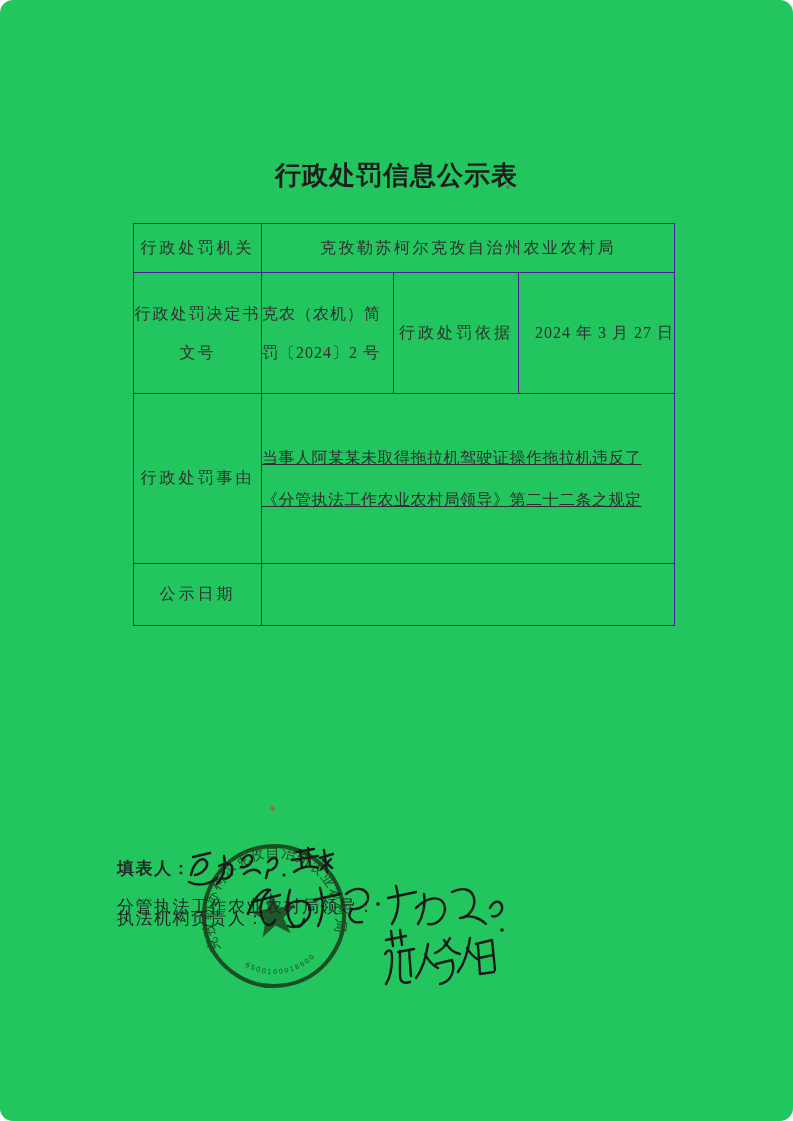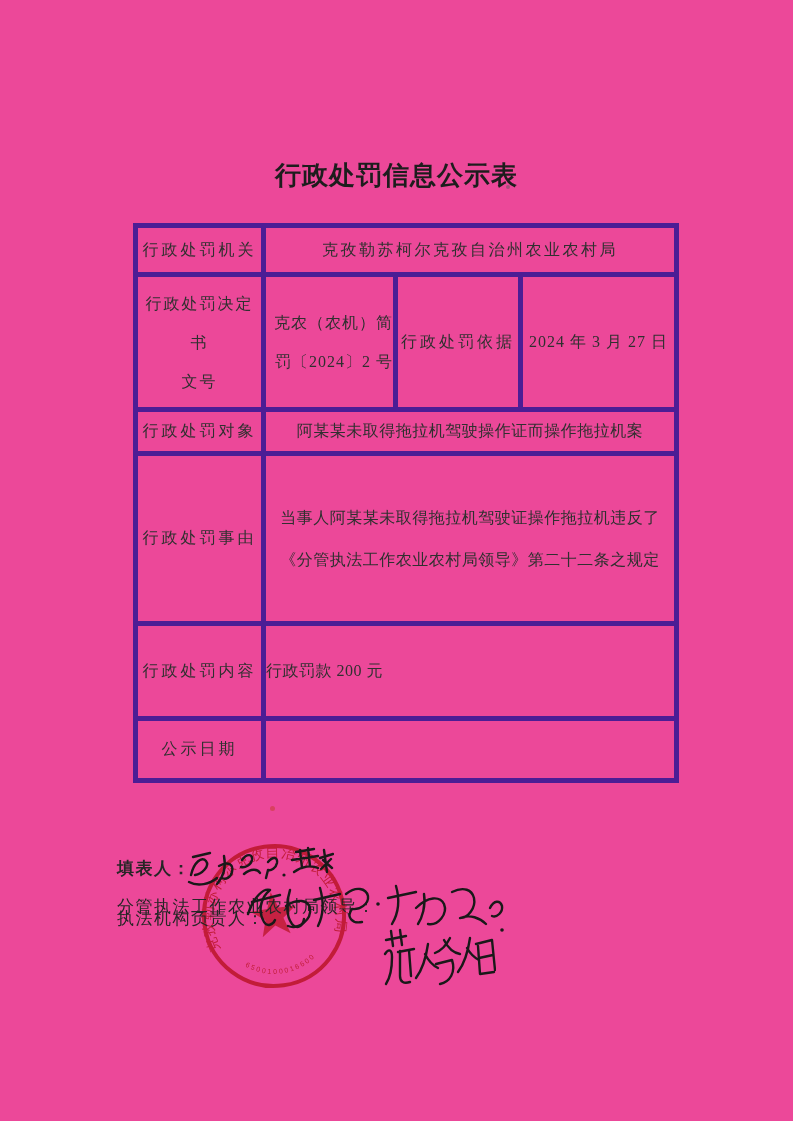--- a/index.html
+++ b/index.html
@@ -1,40 +1,40 @@
 <!DOCTYPE html>
 <html><head>
 <meta charset="utf-8">
 <style>
   html,body{margin:0;padding:0;background:#ffffff;}
   .page{
-    position:relative;width:793px;height:1121px;background:#ec4899;
-    font-family:"Liberation Serif", serif;color:#2e2e2e;overflow:hidden;
+    position:relative;width:793px;height:1121px;background:#22c55e;
+    font-family:"Liberation Serif", serif;color:#2e2e2e;overflow:hidden;border-radius:13px;
   }
   .doc-title{
     position:absolute;left:0;top:158px;width:793px;margin:0;
     text-align:center;font-size:26px;font-weight:bold;letter-spacing:1px;
     color:#1d1d1d;white-space:nowrap;
   }
   table.penalty{
     position:absolute;left:133px;top:223px;width:541px;
     border-collapse:collapse;table-layout:fixed;
   }
   table.penalty td{
-    border:5px solid #4c1d95;vertical-align:middle;
+    border:1px solid #4c1d95;vertical-align:middle;
     font-size:16px;color:#303030;padding:0;overflow:hidden;
   }
   .lbl{text-align:center;letter-spacing:3px;}
   .lbl2{text-align:center;letter-spacing:2px;line-height:39px;}
   .val-center{text-align:center;letter-spacing:2.5px;white-space:nowrap;}
   .val-center-tight{text-align:center;letter-spacing:0.5px;white-space:nowrap;}
-  .val-two-line{text-align:center;letter-spacing:0.5px;line-height:42px;white-space:nowrap;}
+  .val-two-line{text-align:left;letter-spacing:0.5px;line-height:42px;white-space:nowrap;text-decoration:underline;}
   .val-left{text-align:left;padding:4px 6px;line-height:30px;letter-spacing:0.5px;}
-  .val-doc{ text-align:right;padding-left:10px;line-height:39px;letter-spacing:1px;white-space:nowrap;margin-top:48px;}
-  .val-date{text-align:center;letter-spacing:1px;white-space:nowrap;}
+  .val-doc{ text-align:left;padding-left:10px;line-height:39px;letter-spacing:1px;white-space:nowrap;margin-top:48px;}
+  .val-date{text-align:right;letter-spacing:1px;white-space:nowrap;}
   .footer-label{
     position:absolute;left:117px;font-size:17px;letter-spacing:1.5px;
     color:#262626;white-space:nowrap;
   }
   .sig{position:absolute;}
   .sig path{fill:none;stroke:#191919;stroke-width:2.4;stroke-linecap:round;stroke-linejoin:round;}
   .sig circle{fill:#191919;stroke:none;}
   .seal{position:absolute;left:194px;top:836px;width:160px;height:160px;
         transform:rotate(-8deg);opacity:0.82;mix-blend-mode:multiply;}
   .speck-gray{position:absolute;left:506px;top:185px;width:4px;height:4px;border-radius:50%;
@@ -56,46 +56,38 @@
       <col style="width:128px">
         <col style="width:132px">
         <col style="width:125px">
         <col style="width:156px">
     </colgroup>
     <tbody>
         <tr style="height:49px">
       <td class="lbl">行政处罚机关</td>
       <td colspan="3" class="val-center">克孜勒苏柯尔克孜自治州农业农村局</td>
     </tr>
-    <tr style="height:135px">
+    <tr style="height:121px">
       <td class="lbl2">
         <div>行政处罚决定书</div>
         <div>文号</div>
       </td>
       <td class="val-doc">
         <div>克农（农机）简</div>
         <div>罚〔2024〕2 号</div>
       </td>
       <td class="lbl">行政处罚依据</td>
       <td class="val-date">2024 年 3 月 27 日</td>
     </tr>
-    <tr style="height:44px">
-      <td class="lbl">行政处罚对象</td>
-      <td colspan="3" class="val-center-tight">阿某某未取得拖拉机驾驶操作证而操作拖拉机案</td>
-    </tr>
     <tr style="height:170px">
       <td class="lbl">行政处罚事由</td>
       <td colspan="3" class="val-two-line">
         <div>当事人阿某某未取得拖拉机驾驶证操作拖拉机违反了</div>
         <div>《分管执法工作农业农村局领导》第二十二条之规定</div>
       </td>
-    </tr>
-    <tr style="height:95px">
-      <td class="lbl">行政处罚内容</td>
-      <td colspan="3" class="val-left">行政罚款 200 元</td>
     </tr>
     <tr style="height:62px">
       <td class="lbl">公示日期</td>
       <td colspan="3" class="val-left"></td>
     </tr>
   </tbody>
     </table>
 
   <svg class="seal" viewBox="0 0 160 160" aria-hidden="false">
     <defs>

